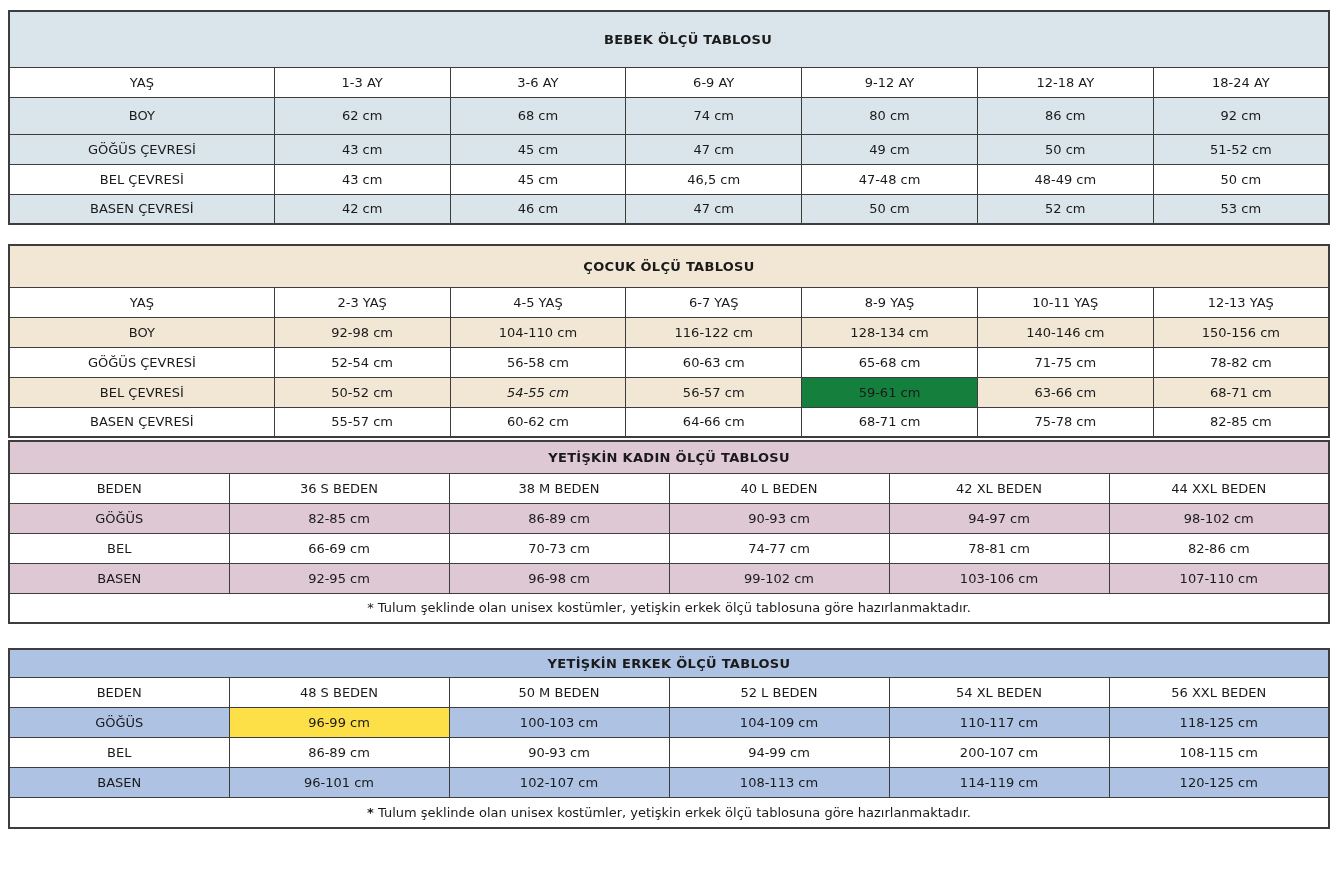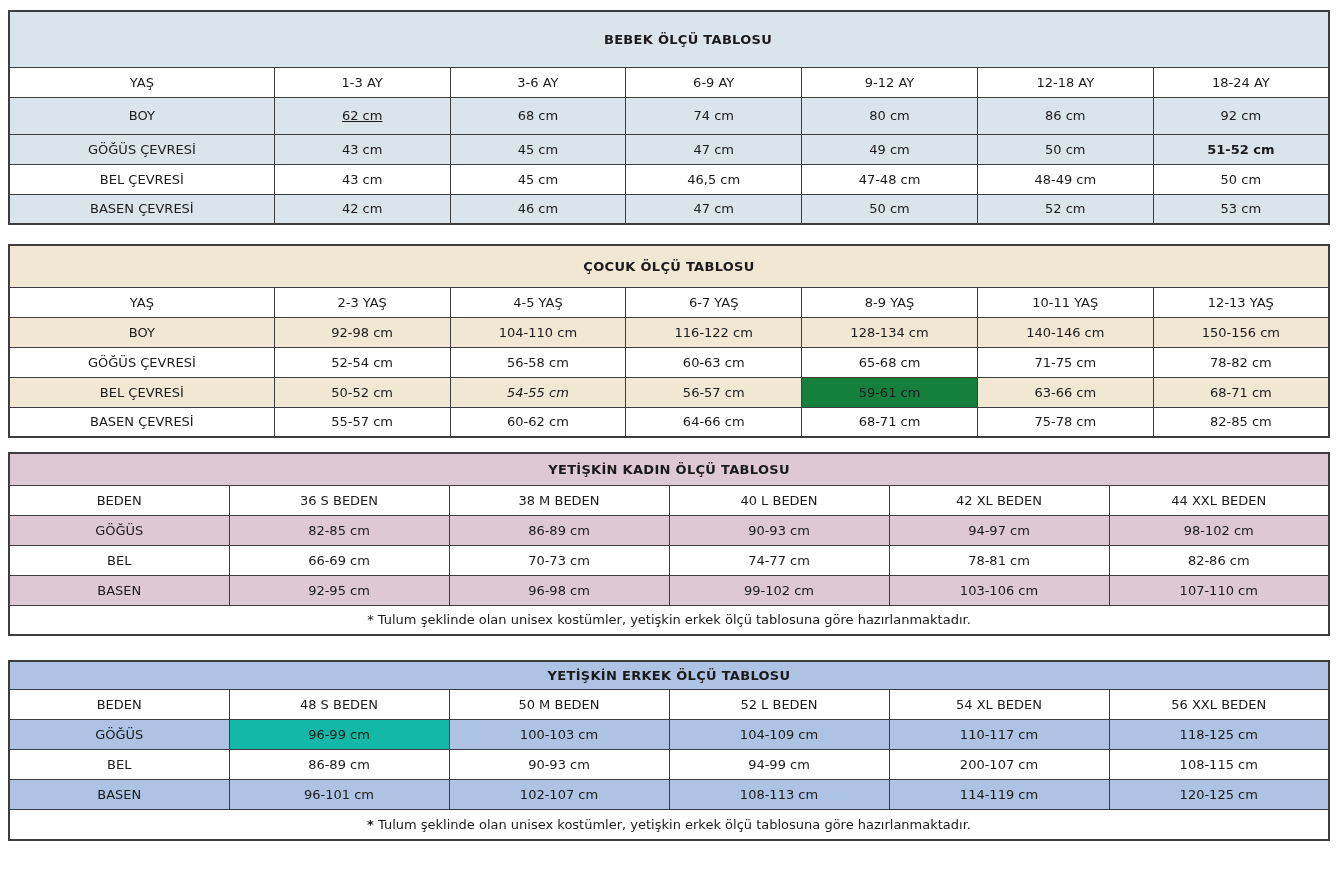--- a/index.html
+++ b/index.html
@@ -36,21 +36,21 @@
     font-size: 17px;
     letter-spacing: 0.3px;
     height: 32px;
   }
   table[data-index="0"] td.title-cell { height: 56px; padding-left: 42px; }
   table[data-index="1"] td.title-cell { height: 42px; }
   table[data-index="2"] td.title-cell { height: 32px; }
   table[data-index="3"] td.title-cell { height: 17px; }
 
   table[data-index="0"] { margin-bottom: 19px; }
-  table[data-index="1"] { margin-bottom: 14px; border-radius: 28px; }
+  table[data-index="1"] { margin-bottom: 2px; border-radius: 28px; }
   table[data-index="2"] { margin-bottom: 24px; }
 
   table[data-index="0"] tbody.rows tr:nth-child(2) td { height: 37px; }
 
   td.footnote-cell {
     text-align: left;
     font-size: 16px;
     padding: 8px 4px;
     height: 29px;
     background: #ffffff;
@@ -85,35 +85,35 @@
         <td>YAŞ</td>
         <td>1-3 AY</td>
         <td>3-6 AY</td>
         <td>6-9 AY</td>
         <td>9-12 AY</td>
         <td>12-18 AY</td>
         <td>18-24 AY</td>
       </tr>
       <tr>
         <td style="background: rgb(218, 228, 235);">BOY</td>
-        <td style="background: rgb(218, 228, 235); text-decoration: underline;">62 cm</td>
+        <td style="background: rgb(218, 228, 235);">62 cm</td>
         <td style="background: rgb(218, 228, 235);">68 cm</td>
         <td style="background: rgb(218, 228, 235);">74 cm</td>
         <td style="background: rgb(218, 228, 235);">80 cm</td>
         <td style="background: rgb(218, 228, 235);">86 cm</td>
         <td style="background: rgb(218, 228, 235);">92 cm</td>
       </tr>
       <tr>
         <td style="background: rgb(218, 228, 235);">GÖĞÜS ÇEVRESİ</td>
         <td style="background: rgb(218, 228, 235);">43 cm</td>
         <td style="background: rgb(218, 228, 235);">45 cm</td>
         <td style="background: rgb(218, 228, 235);">47 cm</td>
         <td style="background: rgb(218, 228, 235);">49 cm</td>
         <td style="background: rgb(218, 228, 235);">50 cm</td>
-        <td style="background: rgb(218, 228, 235); font-weight: bold;">51-52 cm</td>
+        <td style="background: rgb(218, 228, 235);">51-52 cm</td>
       </tr>
       <tr>
         <td>BEL ÇEVRESİ</td>
         <td>43 cm</td>
         <td>45 cm</td>
         <td>46,5 cm</td>
         <td>47-48 cm</td>
         <td>48-49 cm</td>
         <td>50 cm</td>
       </tr>
@@ -266,21 +266,21 @@
       <tr>
         <td>BEDEN</td>
         <td>48 S BEDEN</td>
         <td>50 M BEDEN</td>
         <td>52 L BEDEN</td>
         <td>54 XL BEDEN</td>
         <td>56 XXL BEDEN</td>
       </tr>
       <tr>
         <td style="background: rgb(174, 195, 228);">GÖĞÜS</td>
-        <td style="background: #14b8a6;">96-99 cm</td>
+        <td style="background: #fde047;">96-99 cm</td>
         <td style="background: rgb(174, 195, 228);">100-103 cm</td>
         <td style="background: rgb(174, 195, 228);">104-109 cm</td>
         <td style="background: rgb(174, 195, 228);">110-117 cm</td>
         <td style="background: rgb(174, 195, 228);">118-125 cm</td>
       </tr>
       <tr>
         <td>BEL</td>
         <td>86-89 cm</td>
         <td>90-93 cm</td>
         <td>94-99 cm</td>

